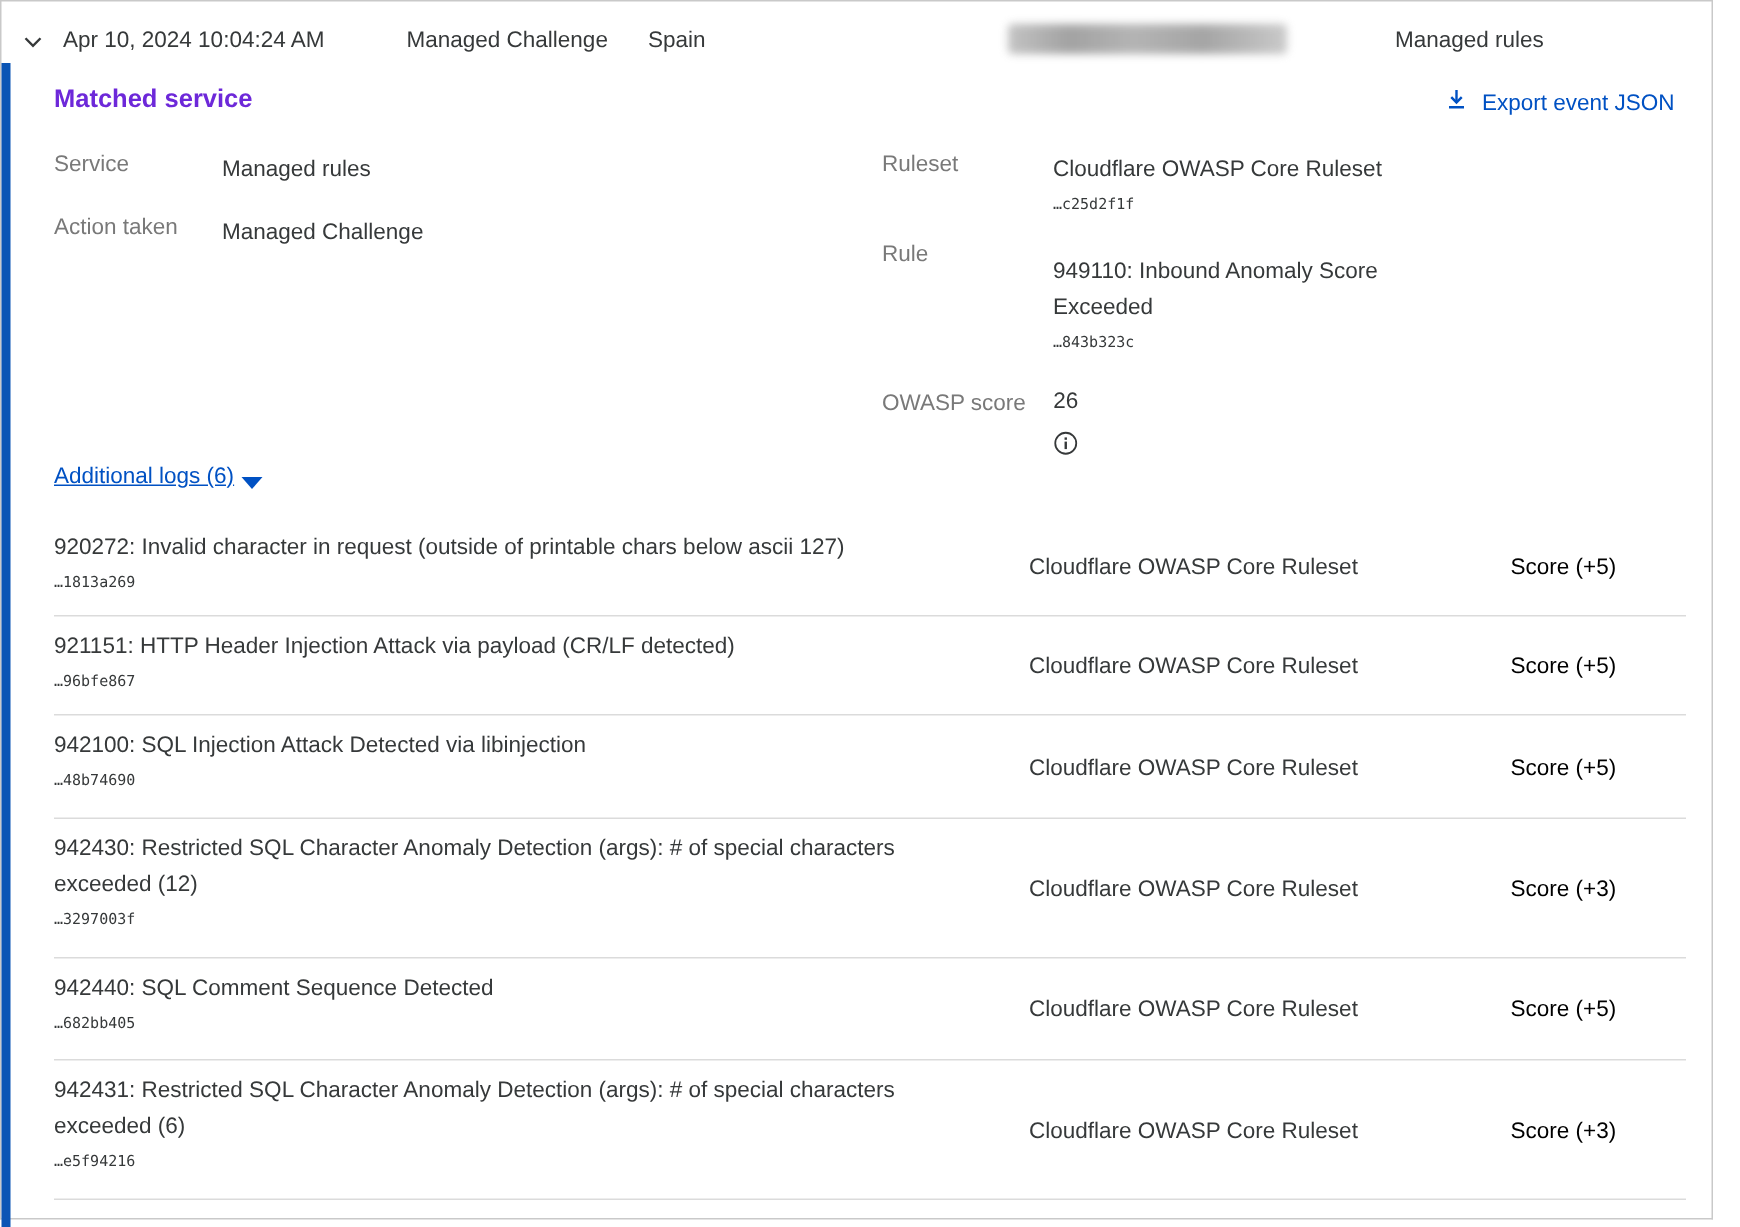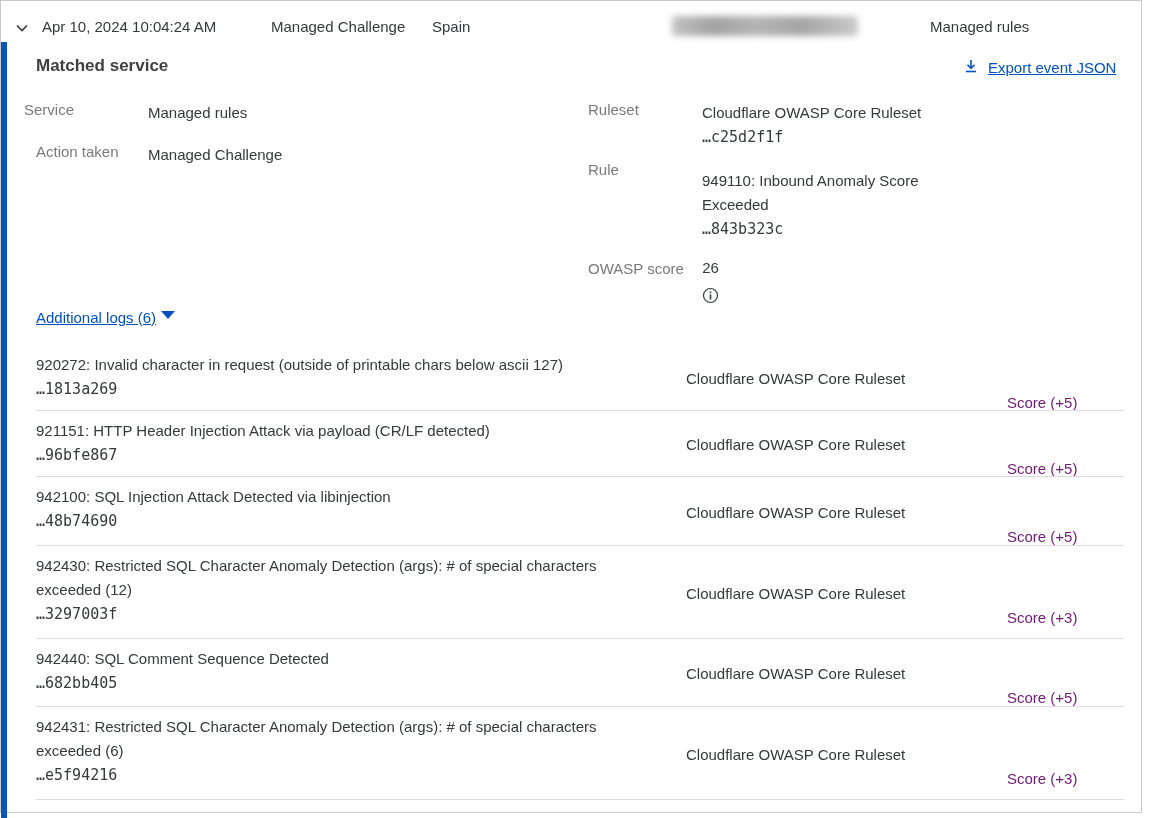--- a/index.html
+++ b/index.html
@@ -15,46 +15,46 @@
   .border-bottom{position:absolute;left:0;top:812px;width:1142px;height:1px;background:#c9c9c9;}
   .accent-bar{position:absolute;left:1px;top:42px;width:6px;height:776px;background:#0b55b5;}
 
   
   .hdr-item{position:absolute;top:18px;white-space:nowrap;text-align:center;}
   .chevron{position:absolute;left:13px;top:19px;width:18px;height:18px;cursor:pointer;}
   .redacted{position:absolute;left:672px;top:16px;width:186px;height:20px;border-radius:3px;
     filter:blur(3px);opacity:.8;
     background:linear-gradient(90deg,#b5b5b5,#8c8c8c 22%,#a2a2a2 45%,#8f8f8f 70%,#bdbdbd);}
 
-  .title{position:absolute;left:36px;top:56px;font-size:17px;font-weight:700;color:#404040;}
+  .title{position:absolute;left:36px;top:56px;font-size:17px;font-weight:700;color:#6d28d9;}
 
   .export-link{position:absolute;left:963px;top:58px;display:flex;align-items:center;gap:9px;
     color:#0051c3;cursor:pointer;}
-  .export-link .lbl{text-decoration:underline;}
+  .export-link .lbl{}
 
   .field-label{position:absolute;color:#797979;white-space:nowrap;}
   .field-value{position:absolute;line-height:24px;}
-  .mono{font-family:"DejaVu Sans Mono",monospace;font-size:15px;}
+  .mono{font-family:"DejaVu Sans Mono",monospace;font-size:10px;}
 
   .owasp-wrap{position:absolute;left:702px;top:259px;display:flex;align-items:center;gap:11px;flex-direction:column;}
   .info-icon{display:inline-flex;cursor:pointer;}
 
-  .addlogs{position:absolute;left:36px;top:309px;display:flex;align-items:flex-start;gap:5px;
+  .addlogs{position:absolute;left:36px;top:309px;display:flex;align-items:flex-end;gap:5px;
     color:#0051c3;cursor:pointer;}
   .addlogs .lbl{text-decoration:underline;}
   .caret{width:0;height:0;border-left:7px solid transparent;border-right:7px solid transparent;
     border-top:8px solid #0051c3;margin-top:2px;}
 
   .logs{position:absolute;left:0;top:345px;width:1142px;}
   .log-row{position:relative;}
   .log-row::after{content:"";position:absolute;left:36px;right:18px;bottom:0;height:1px;background:#dbdbdb;}
   .log-desc{position:absolute;left:36px;top:8px;width:595px;line-height:24px;}
   .log-desc .hash{display:block;}
   .log-ruleset{position:absolute;left:686px;top:50%;transform:translateY(-50%);white-space:nowrap;}
-  .log-score{position:absolute;left:1007px;top:50%;transform:translateY(-50%);white-space:nowrap;color:#701a75;margin-top:24px;}
+  .log-score{position:absolute;left:1007px;top:50%;transform:translateY(-50%);white-space:nowrap;color:#000000;}
   .h66{height:66px}.h69{height:69px}.h93{height:93px}.h68{height:68px}
 </style>
 </head>
 <body>
 
 <div class="panel">
 
   <div class="border-top"></div>
   <div class="border-left"></div>
   <div class="border-right"></div>
@@ -78,21 +78,21 @@
     <span>
       <svg width="16" height="16" viewBox="0 0 16 16" fill="none" stroke="#0051c3" stroke-width="1.6">
         <path d="M8 2 V10"></path>
           <path d="M4.5 6.8 L8 10.3 L11.5 6.8"></path>
           <path d="M3 13.5 H13"></path>
       </svg>
     </span>
     <span class="lbl">Export event JSON</span>
   </div>
 
-  <span class="field-label" style="left:24px;top:101px">Service</span>
+  <span class="field-label" style="left:36px;top:101px">Service</span>
   <span class="field-value" style="left:148px;top:101px">Managed rules</span>
 
   <span class="field-label" style="left:36px;top:143px">Action taken</span>
   <span class="field-value" style="left:148px;top:143px">Managed Challenge</span>
 
   <span class="field-label" style="left:588px;top:101px">Ruleset</span>
   <div class="field-value" style="left:702px;top:101px;width:240px">
     <span>Cloudflare OWASP Core Ruleset</span>
     <span class="mono" style="display:block">…c25d2f1f</span>
   </div>

